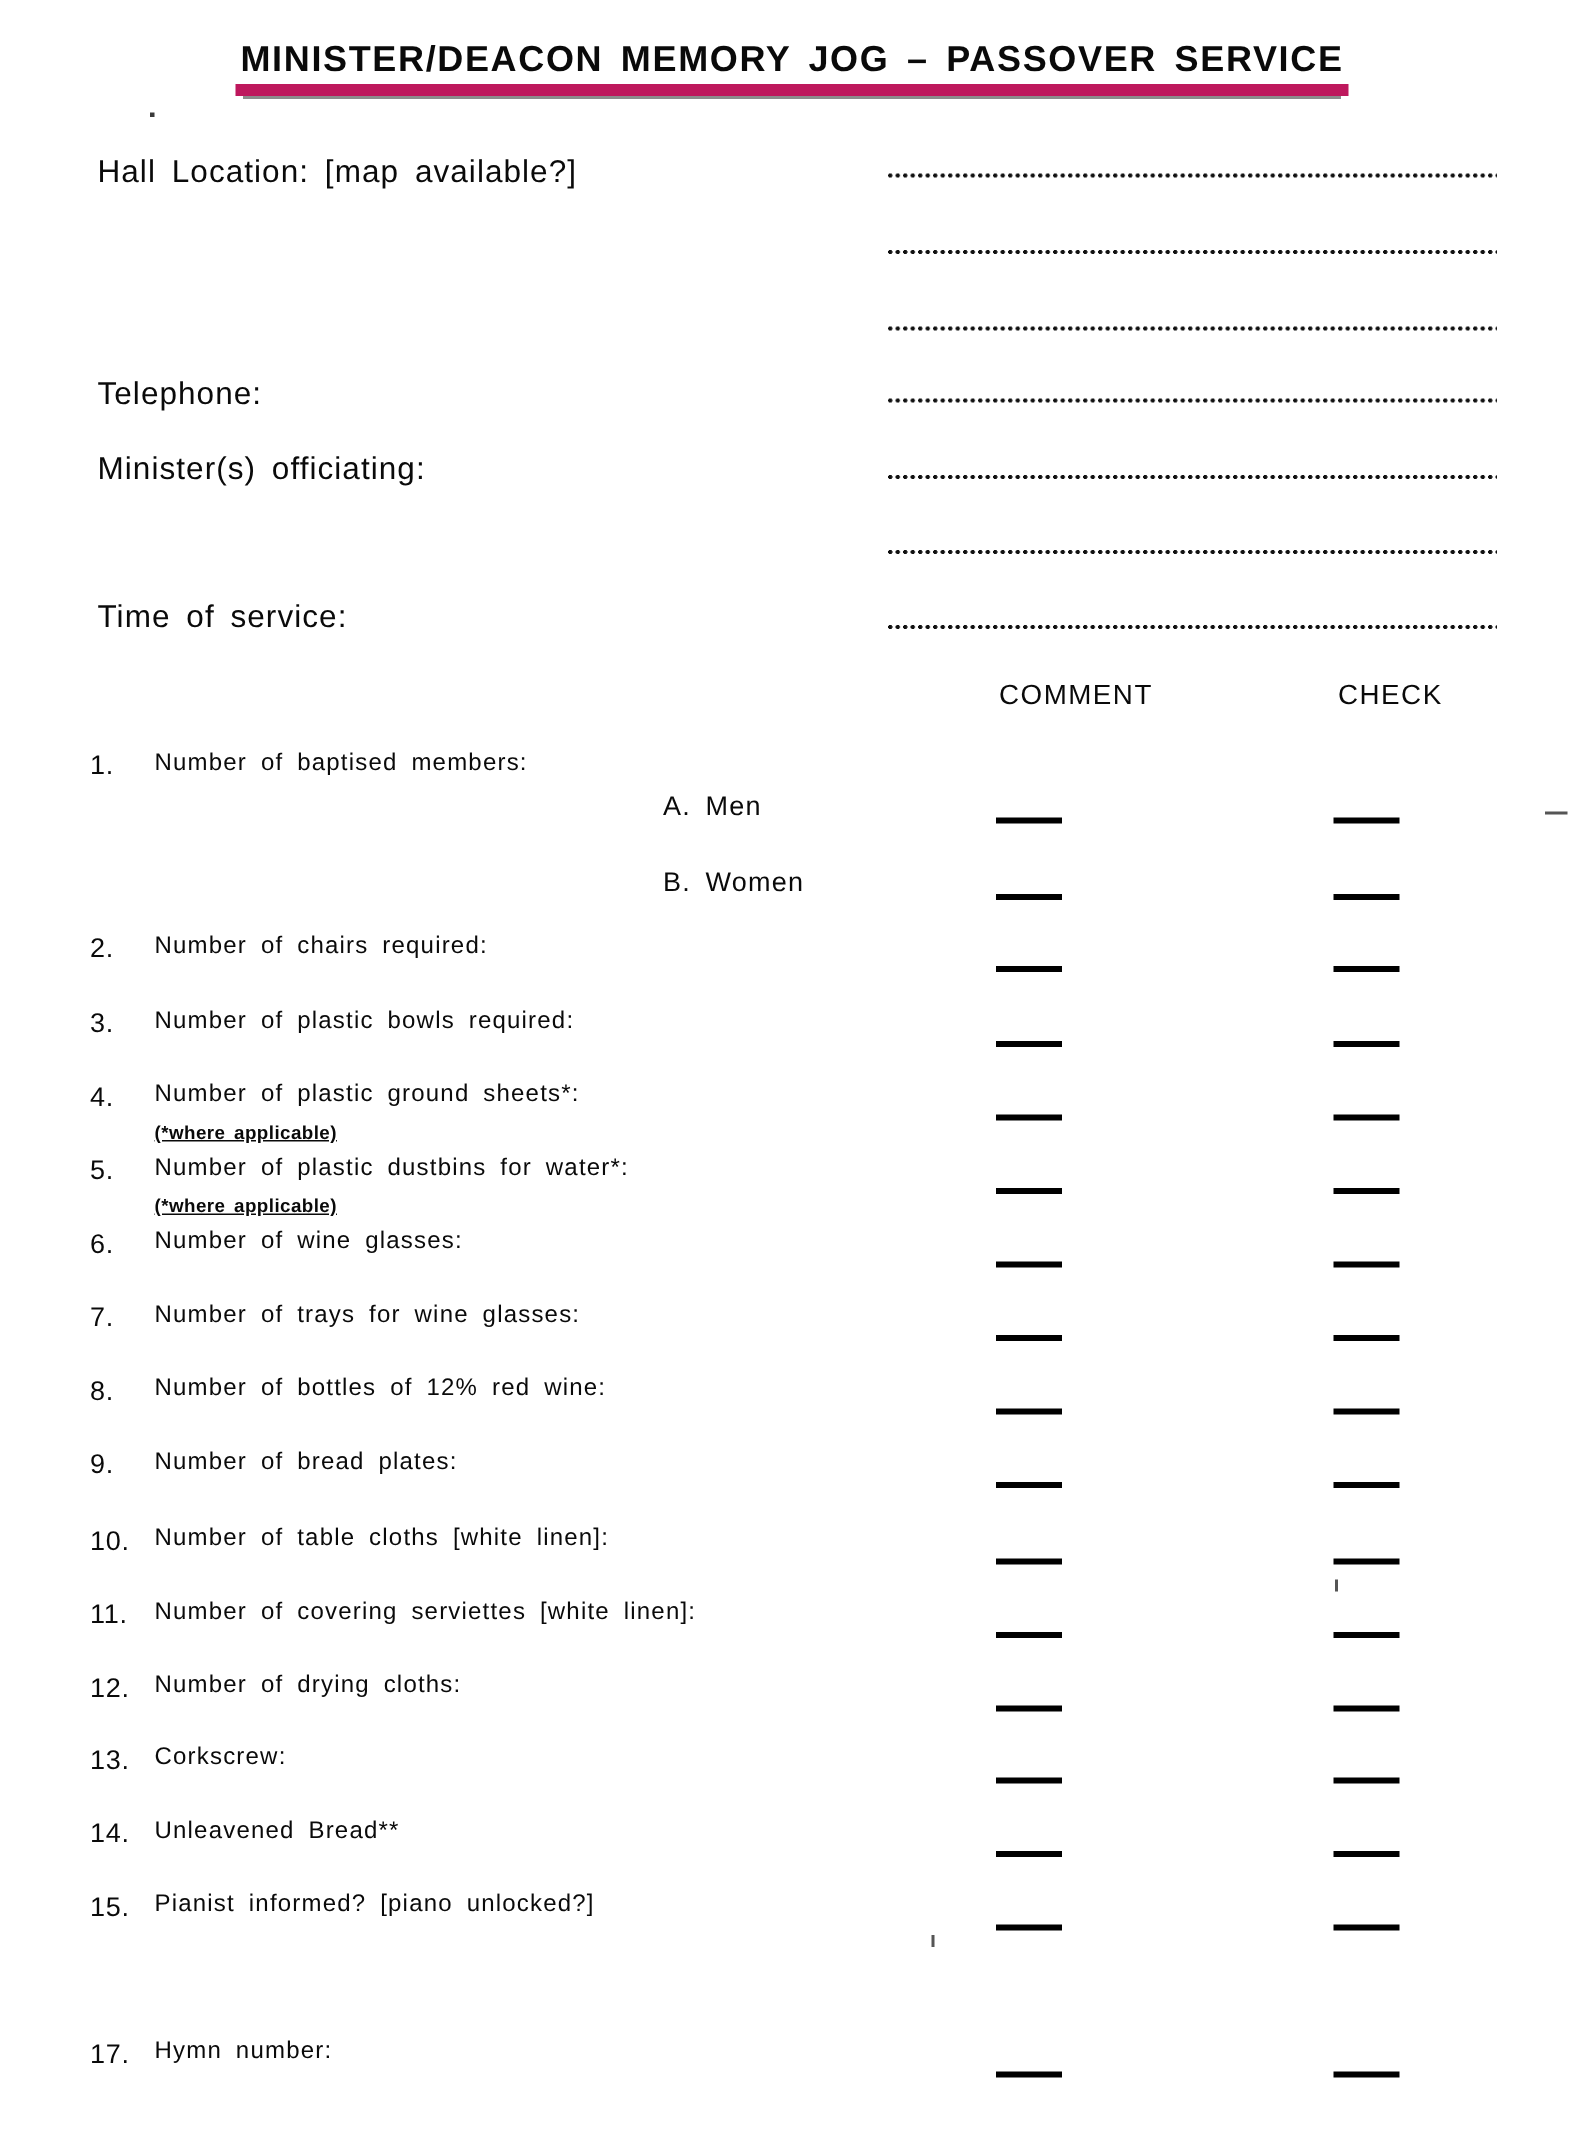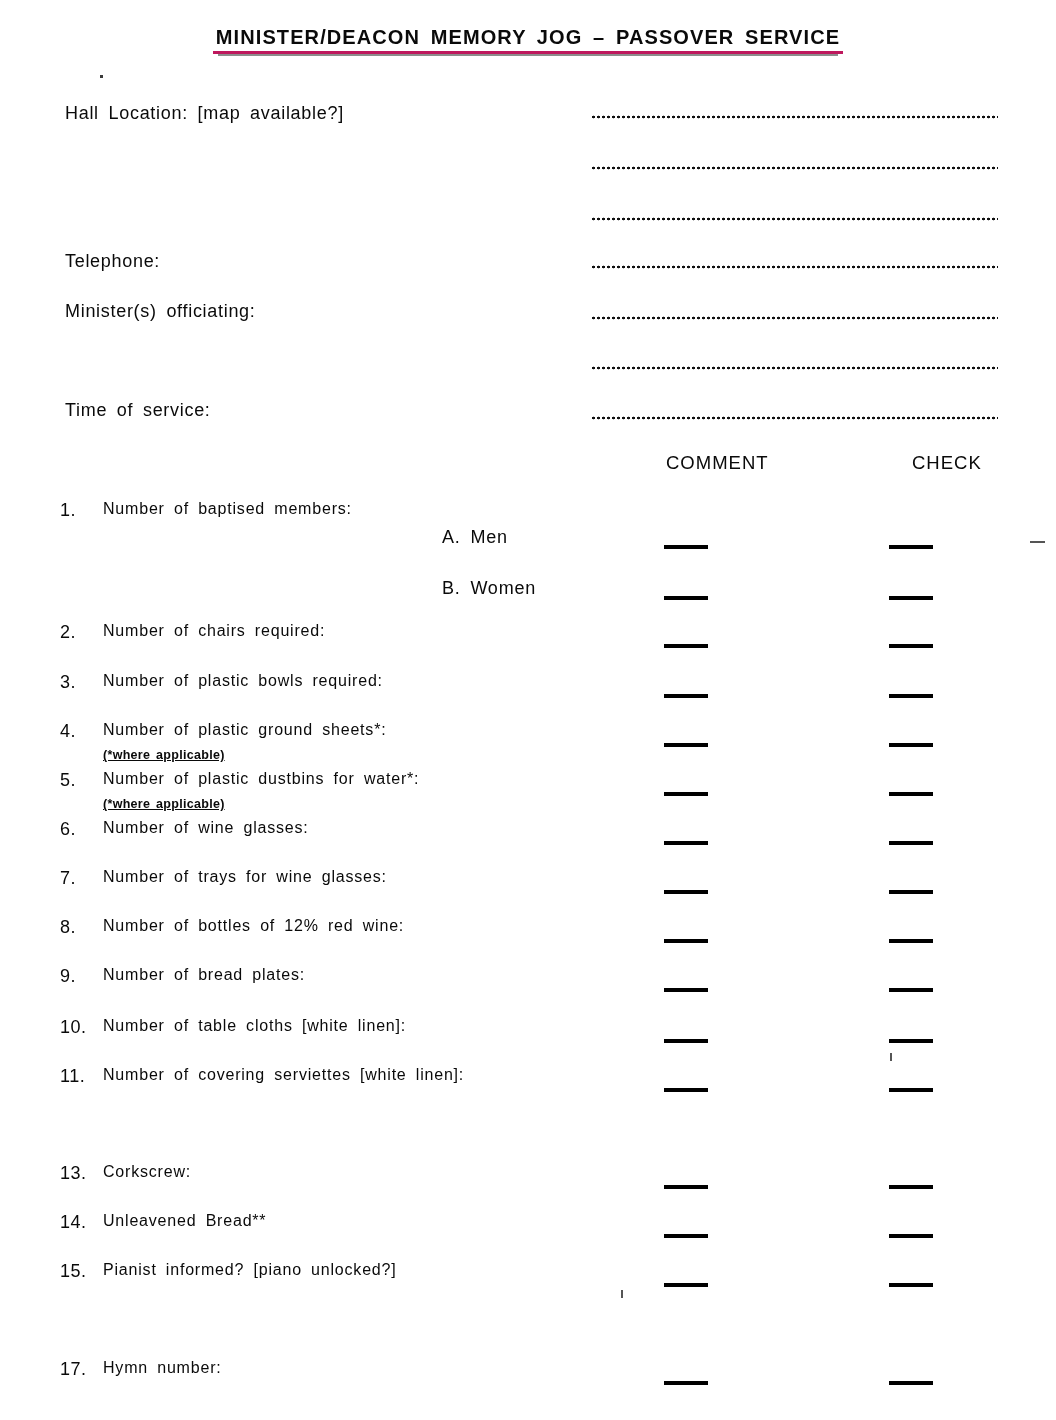--- a/index.html
+++ b/index.html
@@ -8,29 +8,29 @@
     width:1056px; height:1420px;
     margin:0 auto;
     background:#ffffff;
     color:#0a0a0a;
     font-family:"Liberation Sans", sans-serif;
     overflow:hidden;
   }
   .title-wrap { position:absolute; top:26px; left:0; width:100%; text-align:center; }
   .doc-title {
     display:inline-block;
-    font-size:20px; font-weight:bold;
+    font-size:24px; font-weight:bold;
     letter-spacing:1.1px; word-spacing:4px;
-    border-bottom:3px solid #be185d;
+    border-bottom:8px solid #be185d;
     padding:0 3px 2px 3px;
     box-shadow:0 7px 0 -5px rgba(0,0,0,0.45);
   }
   .flabel {
     position:absolute; left:65px;
-    font-size:18px; letter-spacing:0.7px; word-spacing:4px;
+    font-size:21px; letter-spacing:0.7px; word-spacing:4px;
     white-space:nowrap;
   }
   .dotline {
     position:absolute; left:592px; width:406px; height:4px;
     background-image:radial-gradient(circle at 1.5px 2px, #111 1.25px, transparent 1.6px);
     background-size:5px 4px; background-repeat:repeat-x;
   }
   .colhead {
     position:absolute; top:452px;
     font-size:18.5px; letter-spacing:1px;
@@ -79,21 +79,21 @@
 
   <div class="dotline" style="top:115px"></div>
   <div class="dotline" style="top:166px"></div>
   <div class="dotline" style="top:217px"></div>
   <div class="dotline" style="top:265px"></div>
   <div class="dotline" style="top:316px"></div>
   <div class="dotline" style="top:366px"></div>
   <div class="dotline" style="top:416px"></div>
 
   <div class="colhead" style="left:666px">COMMENT</div>
-  <div class="colhead" style="left:912px">CHECK</div>
+  <div class="colhead" style="left:892px">CHECK</div>
 
   <div class="row" style="top:500px">
     <span class="num">1.</span>
     <span class="ilabel">Number of baptised members:</span>
   </div>
 
   <div class="row sub" style="top:578px">
     <span class="sublabel">B. Women</span>
     <span class="dash dash-comment"></span>
     <span class="dash dash-check"></span>
@@ -159,20 +159,26 @@
     <span class="ilabel">Number of table cloths [white linen]:</span>
     <span class="dash dash-comment"></span>
     <span class="dash dash-check"></span>
   </div>
   <div class="row" style="top:1066px">
     <span class="num">11.</span>
     <span class="ilabel">Number of covering serviettes [white linen]:</span>
     <span class="dash dash-comment"></span>
     <span class="dash dash-check"></span>
   </div>
+  <div class="row" style="top:1115px">
+    <span class="num">12.</span>
+    <span class="ilabel">Number of drying cloths:</span>
+    <span class="dash dash-comment"></span>
+    <span class="dash dash-check"></span>
+  </div>
   <div class="row" style="top:1163px">
     <span class="num">13.</span>
     <span class="ilabel">Corkscrew:</span>
     <span class="dash dash-comment"></span>
     <span class="dash dash-check"></span>
   </div>
   <div class="row" style="top:1212px">
     <span class="num">14.</span>
     <span class="ilabel">Unleavened Bread**</span>
     <span class="dash dash-comment"></span>

